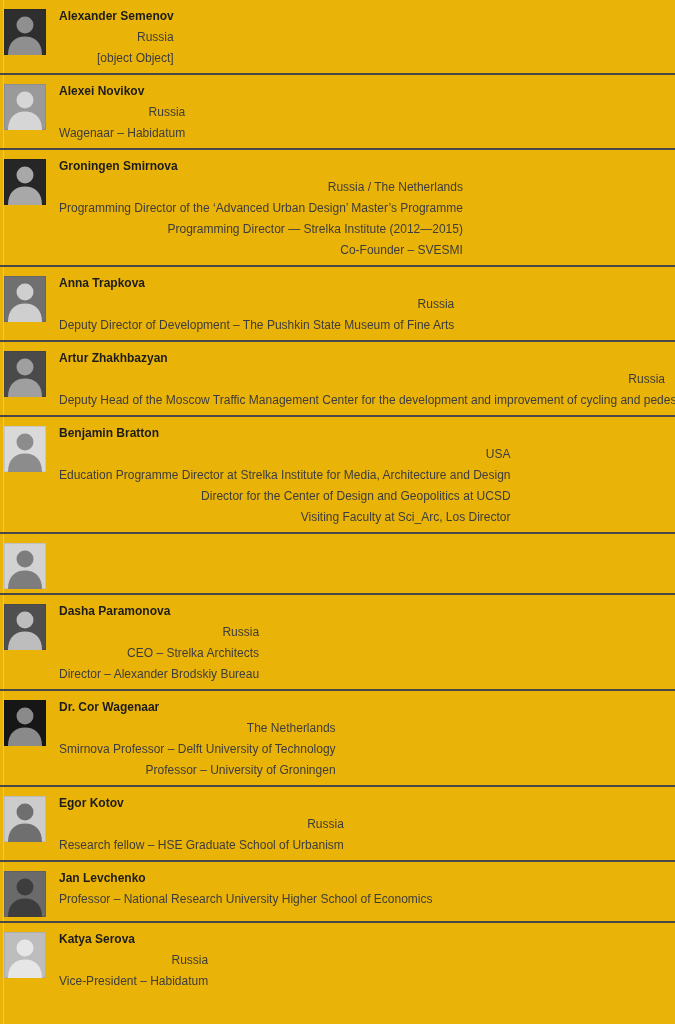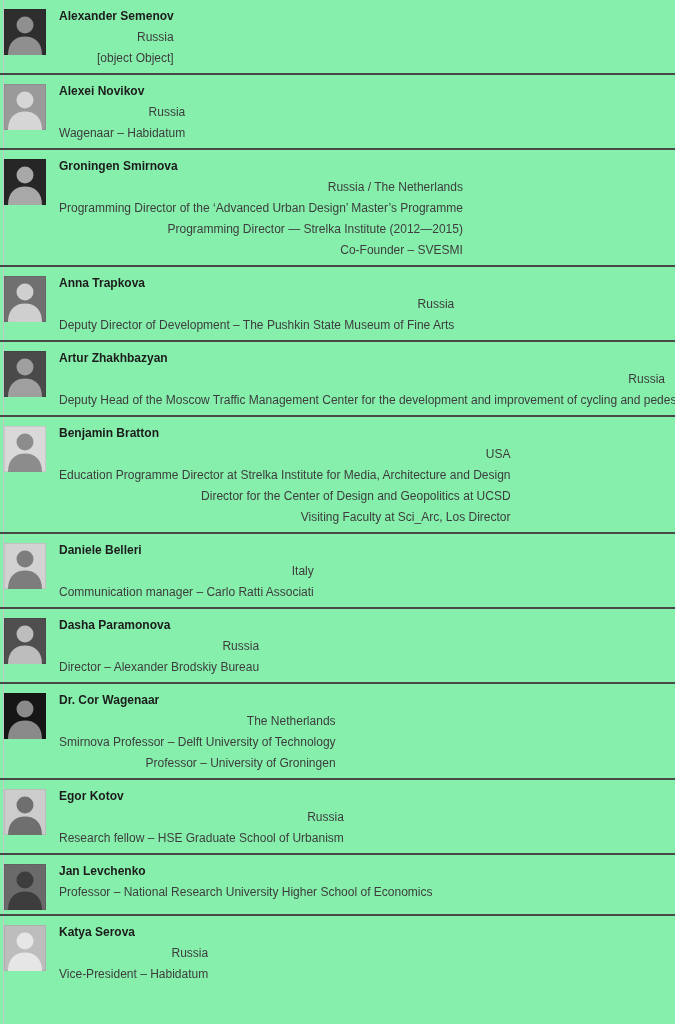--- a/index.html
+++ b/index.html
@@ -1,17 +1,17 @@
 <!DOCTYPE html>
 <html><head>
 <meta charset="utf-8">
 <style>
   html,body{margin:0;padding:0;background:#ffffff;}
   body{font-family:"Liberation Sans","DejaVu Sans",sans-serif;-webkit-font-smoothing:antialiased;}
-  .page{position:relative;width:675px;min-height:1024px;margin:0 auto;background:#86efac;overflow:hidden;}
+  .page{position:relative;width:675px;min-height:1024px;margin:0 auto;background:#eab308;overflow:hidden;}
   .left-rule{position:absolute;left:3px;top:0;bottom:0;width:1px;background:#c6c6c6;z-index:0;}
   .list{position:relative;}
   .row{position:relative;display:flex;align-items:flex-start;padding:6px 10px 4px 4px;background:transparent;}
   .photo{flex:none;width:42px;height:46px;margin-top:3px;position:relative;z-index:1;overflow:hidden;
          box-shadow:inset 0 0 0 1px rgba(0,0,0,0.08);}
   .photo svg{display:block;width:100%;height:100%;}
   .info{margin-left:13px;padding-top:0;min-width:0;}
   .name{font-size:12px;font-weight:bold;color:#1c1c1c;line-height:21px;height:21px;white-space:nowrap;}
   .line{font-size:12px;color:#3d3d3d;line-height:21px;height:21px;white-space:nowrap;text-align:right;}
   .divider{height:2px;background:#484848;position:relative;z-index:2;}
@@ -116,38 +116,34 @@
   </div>
   <div class="divider"></div>
 
   <div class="row">
     <div class="photo" style="background: rgb(210, 210, 210);">
       <svg viewBox="0 0 42 46" preserveAspectRatio="none">
         <circle class="sil" cx="21" cy="16" r="8.5" fill="#7d7d7d"></circle>
         <path class="sil" d="M4,46 C4,33 11.5,27.5 21,27.5 C30.5,27.5 38,33 38,46 Z" fill="#7d7d7d"></path>
       </svg>
     </div>
-    <div class="info">
-      <div class="name">Daniele Belleri</div>
-      <div class="line">Italy</div>
-    <div class="line">Communication manager – Carlo Ratti Associati</div>
-        </div>
   </div>
   <div class="divider"></div>
 
   <div class="row">
     <div class="photo" style="background: rgb(79, 79, 79);">
       <svg viewBox="0 0 42 46" preserveAspectRatio="none">
         <circle class="sil" cx="21" cy="16" r="8.5" fill="#bdbdbd"></circle>
         <path class="sil" d="M4,46 C4,33 11.5,27.5 21,27.5 C30.5,27.5 38,33 38,46 Z" fill="#bdbdbd"></path>
       </svg>
     </div>
     <div class="info">
       <div class="name">Dasha Paramonova</div>
       <div class="line">Russia</div>
+    <div class="line">CEO – Strelka Architects</div>
           <div class="line">Director – Alexander Brodskiy Bureau</div>
         </div>
   </div>
   <div class="divider"></div>
 
   <div class="row">
     <div class="photo" style="background: rgb(22, 22, 22);">
       <svg viewBox="0 0 42 46" preserveAspectRatio="none">
         <circle class="sil" cx="21" cy="16" r="8.5" fill="#8a8a8a"></circle>
         <path class="sil" d="M4,46 C4,33 11.5,27.5 21,27.5 C30.5,27.5 38,33 38,46 Z" fill="#8a8a8a"></path>

